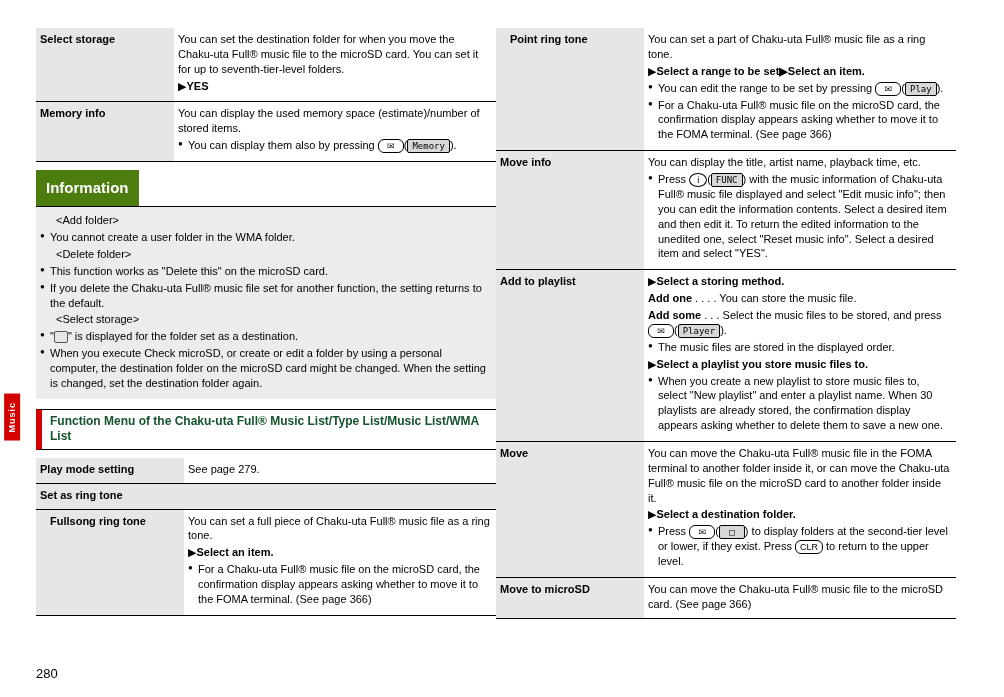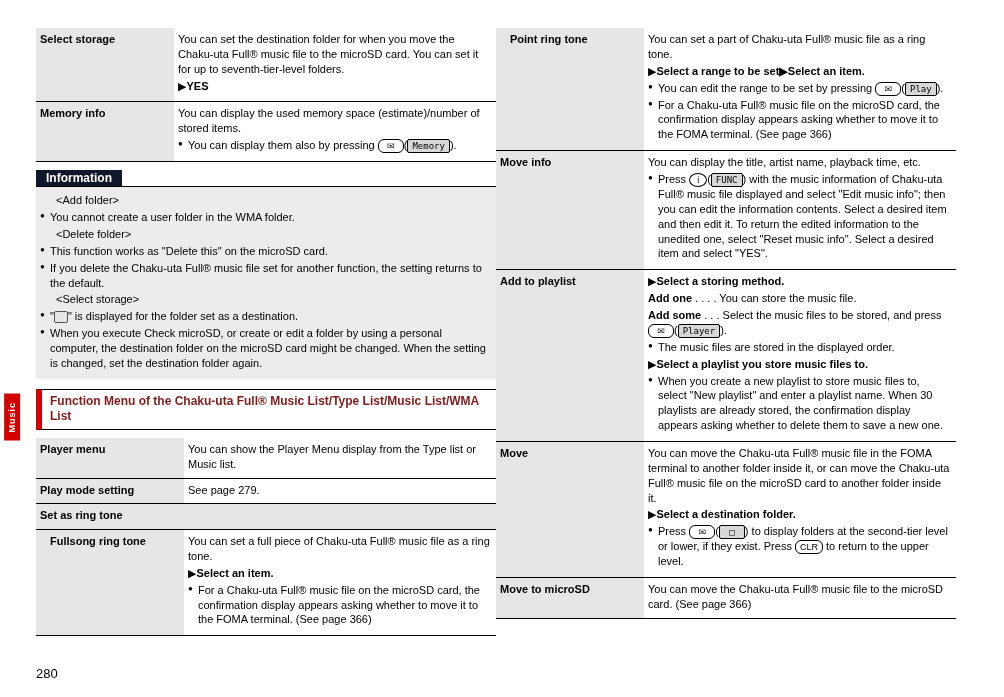--- a/index.html
+++ b/index.html
@@ -29,39 +29,39 @@
     font-weight: bold;
     background: #e6e6e6;
   }
   table.fn td.label.sub { padding-left: 14px; }
   table.fn td.desc p { margin: 0 0 2px 0; }
   .tri::before { content: "▶"; }
   .bullet { margin:2px 0; padding-left:10px; position:relative; }
   .bullet::before { content:"●"; position:absolute; left:0; top:0; font-size:8px; line-height:1.6; }
   .info-block { margin: 4px 0 8px 0; }
   .info-header {
-    background:#0f172a; color:#fff; font-weight:bold;
-    font-size:12px; padding:0 10px; display:inline-block;
+    background:#4d7c0f; color:#fff; font-weight:bold;
+    font-size:15px; padding:8px 10px; display:inline-block;
   }
   .info-body {
     border-top:1px solid #000;
     padding:4px 6px 6px 4px;
     background:#ececec;
   }
   .info-body .hdr { font-weight:normal; margin:2px 16px; }
   .info-body .bullet { font-size:11px; }
 
   .fn-menu {
     border-left: 6px solid #d40000;
     border-top: 1px solid #000;
     border-bottom: 1px solid #000;
     padding: 4px 6px 4px 8px;
     margin: 10px 0 8px 0;
     font-weight: bold;
-    color: #7f1d1d;
+    color: #14532d;
     font-size: 12px;
     line-height:1.3;
   }
 
   .side-tab {
     position: absolute;
     left: 4px;
     top: 394px;
     background:#d40000;
     color:#fff;
@@ -137,24 +137,20 @@
           <span>"</span><span class="folder-icon"></span><span>" is displayed for the folder set as a destination.</span>
         </p>
         <p class="bullet">When you execute Check microSD, or create or edit a folder by using a personal computer, the destination folder on the microSD card might be changed. When the setting is changed, set the destination folder again.</p>
       </div>
     </div>
 
     <div class="fn-menu">Function Menu of the Chaku-uta Full® Music List/Type List/Music List/WMA List</div>
 
     <table class="fn">
       <tbody>
-          <tr>
-        <td class="label">Player menu</td>
-        <td class="desc">You can show the Player Menu display from the Type list or Music list.</td>
-      </tr>
       <tr>
         <td class="label">Play mode setting</td>
         <td class="desc">See page 279.</td>
       </tr>
       <tr class="set-tone-row">
         <td colspan="2">Set as ring tone</td>
       </tr>
       <tr>
         <td class="label sub">Fullsong ring tone</td>
         <td class="desc">

